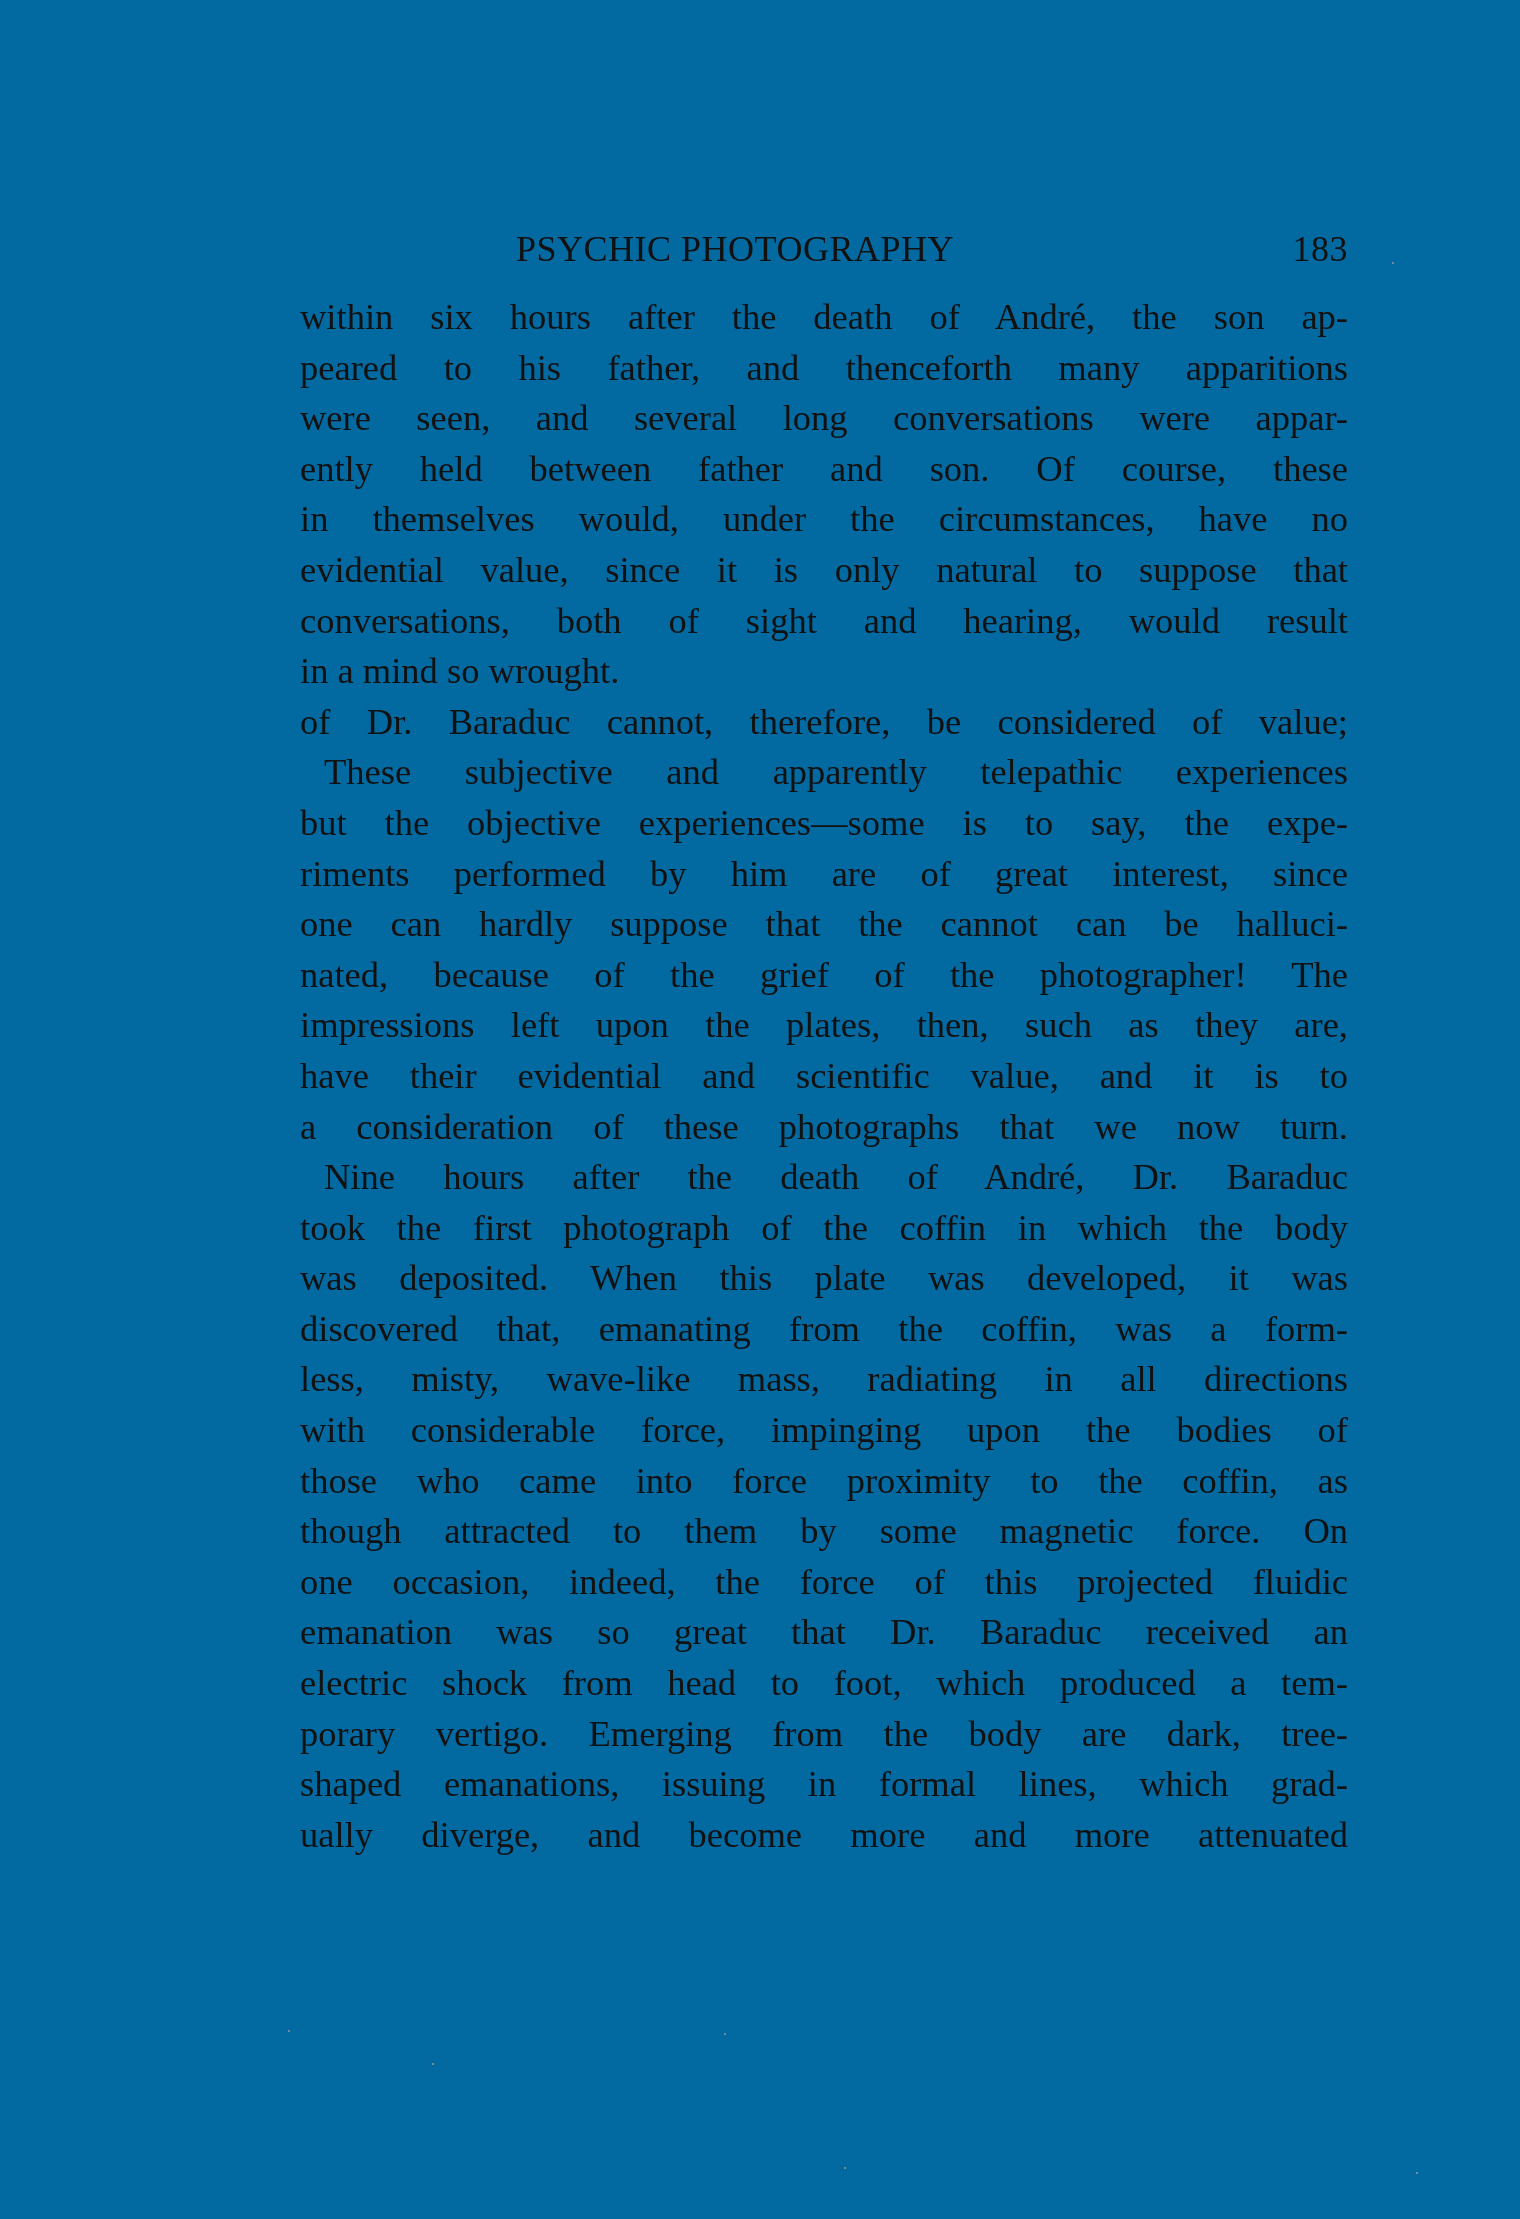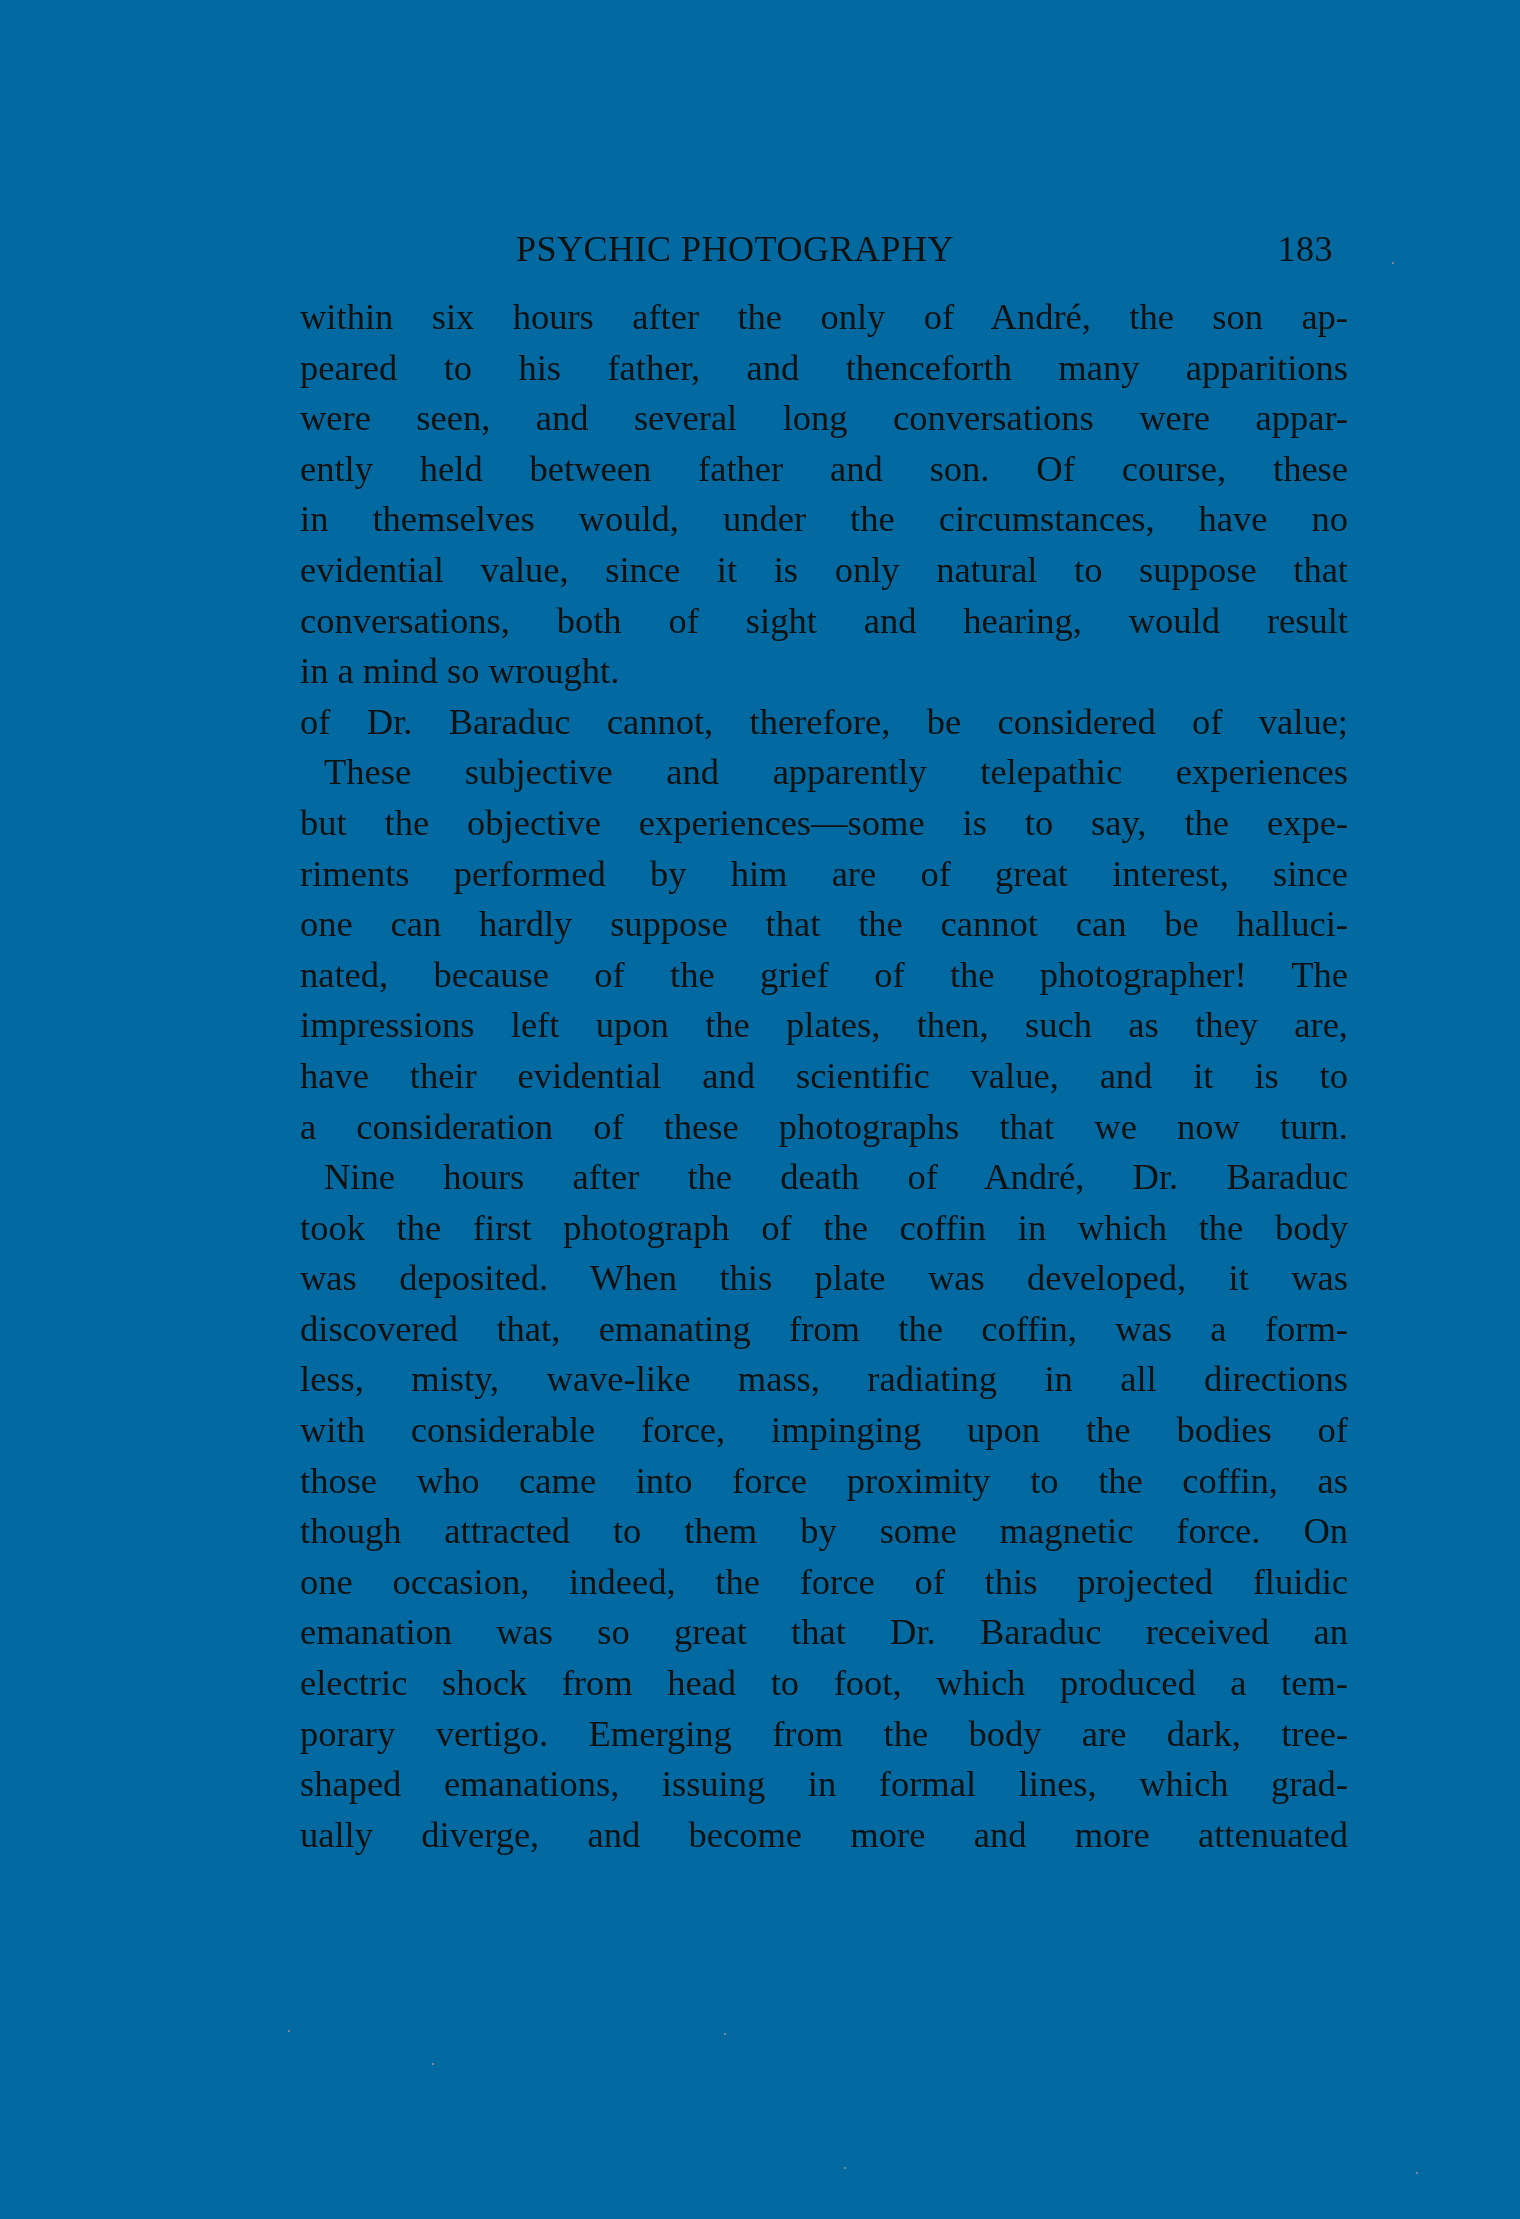--- a/index.html
+++ b/index.html
@@ -34,21 +34,21 @@
       letter-spacing: 0.5px;
     }
     .running-title {
       position: absolute;
       left: 0;
       width: 870px;
       text-align: center;
     }
     .page-number {
       position: absolute;
-      right: 15px;
+      right: 0;
       top: 0;
       text-align: center;
     }
     .body-text {
       position: absolute;
       left: 300px;
       top: 292px;
       width: 1048px;
       font-family: "Liberation Serif", "DejaVu Serif", serif;
       font-size: 36.5px;
@@ -81,21 +81,21 @@
 <div class="page">
 
   <div class="running-head">
     <span class="running-title">PSYCHIC PHOTOGRAPHY</span>
     <span class="page-number">183</span>
   </div>
 
   <div class="body-text">
 
     <div>
-      <span class="line">within six hours after the only of André, the son ap-</span>
+      <span class="line">within six hours after the death of André, the son ap-</span>
       <span class="line">peared to his father, and thenceforth many apparitions</span>
       <span class="line">were seen, and several long conversations were appar-</span>
       <span class="line">ently held between father and son.  Of course, these</span>
       <span class="line">in themselves would, under the circumstances, have no</span>
       <span class="line">evidential value, since it is only natural to suppose that</span>
       <span class="line">conversations, both of sight and hearing, would result</span>
       <span class="line last">in a mind so wrought.</span>
     </div>
 
     <div>

